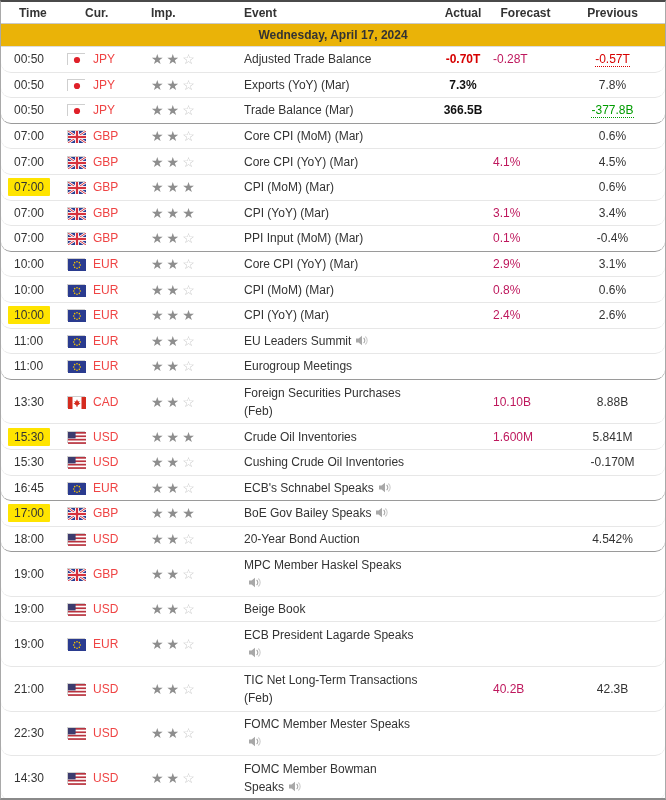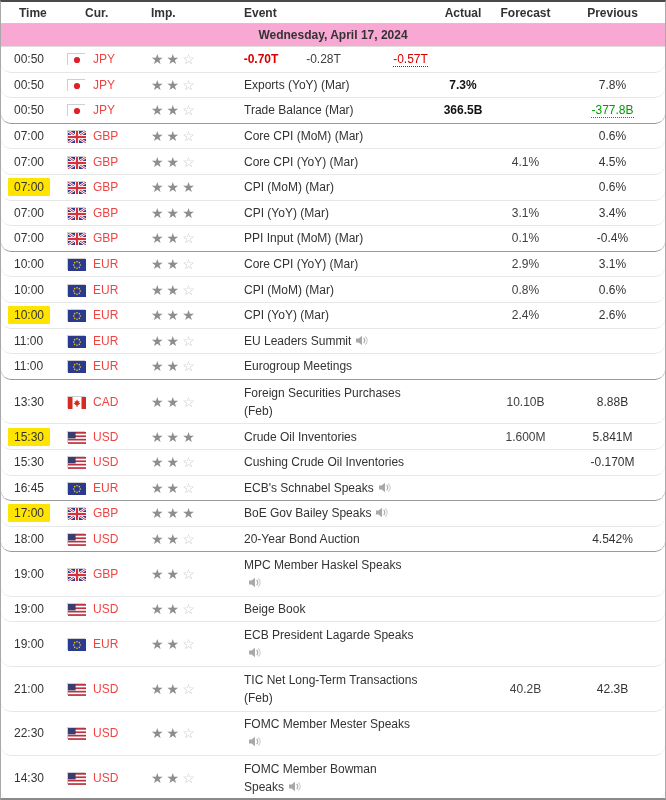--- a/index.html
+++ b/index.html
@@ -5,31 +5,31 @@
   html,body{margin:0;padding:0;background:#fff;}
   *{box-sizing:border-box;}
   .cal{
     width:666px;height:800px;overflow:hidden;
     font-family:"Liberation Sans", sans-serif;font-size:12px;color:#333;
     border-left:1px solid #a9a9a9;border-right:1px solid #a9a9a9;
     border-top:2px solid #4a4a4a;border-bottom:2px solid #8a8a8a;
     background:#fff;
   }
   .cal-head{display:flex;align-items:center;height:22px;border-bottom:1px solid #c9c9c9;font-weight:bold;color:#333;}
-  .date-row{height:23px;line-height:23px;text-align:center;font-weight:bold;background:#f9a8d4;border-bottom:1px solid #dcdcdc;color:#333;}
+  .date-row{height:23px;line-height:23px;text-align:center;font-weight:bold;background:#eab308;border-bottom:1px solid #dcdcdc;color:#333;}
   .row{display:flex;align-items:center;height:25.6px;border-bottom:1px solid #e7e7e7;border-radius:10px;}
   .row.tall{height:44.6px;}
   .row.group-end{border-bottom:1px solid #9a9a9a;}
   
   .c-time{width:62px;padding-left:7px;flex:none;}
   .c-cur{width:83px;padding-left:4px;flex:none;display:flex;align-items:center;}
   .c-imp{width:85px;padding-left:5px;flex:none;white-space:nowrap;}
   .c-ev{width:202px;padding-left:13px;flex:none;}
   .c-act{width:60px;flex:none;text-align:center;font-weight:bold;color:#111;}
-  .c-fc{width:65px;flex:none;text-align:center;color:#404040;}
+  .c-fc{width:65px;flex:none;text-align:left;color:#be185d;}
   .c-pv{width:109px;flex:none;text-align:center;color:#333;}
   
   .h-time{width:62px;padding-left:18px;flex:none;}
   .h-cur{width:83px;padding-left:22px;flex:none;}
   .h-imp{width:85px;padding-left:5px;flex:none;}
   .h-ev{width:202px;padding-left:13px;flex:none;}
   .h-act{width:60px;flex:none;text-align:center;}
   .h-fc{width:65px;flex:none;text-align:center;}
   .h-pv{width:109px;flex:none;text-align:center;}
   .t{display:inline-block;padding:2px 6px;border-radius:1px;color:#333;}
@@ -66,20 +66,21 @@
         <div class="c-cur">
           <span class="flag">
             <svg width="18" height="12" viewBox="0 0 18 12" xmlns="http://www.w3.org/2000/svg">
               <rect width="18" height="12" fill="#fff"></rect>
               <circle cx="9" cy="6" r="3.1" fill="#df2029"></circle>
             </svg>
           </span>
           <span class="cur-code">JPY</span>
         </div>
         <div class="c-imp"><span class="st f">★</span><span class="st f">★</span><span class="st o">☆</span></div>
+        <div class="c-ev"><a class="ev">Adjusted Trade Balance</a></div>
         <div class="c-act"><span class="val-red">-0.70T</span></div>
         <div class="c-fc"><span class="">-0.28T</span></div>
         <div class="c-pv"><span class="val-red u-dot">-0.57T</span></div>
       </div>
       <div class="row">
         <div class="c-time"><span class="t">00:50</span></div>
         <div class="c-cur">
           <span class="flag">
             <svg width="18" height="12" viewBox="0 0 18 12" xmlns="http://www.w3.org/2000/svg">
               <rect width="18" height="12" fill="#fff"></rect>

